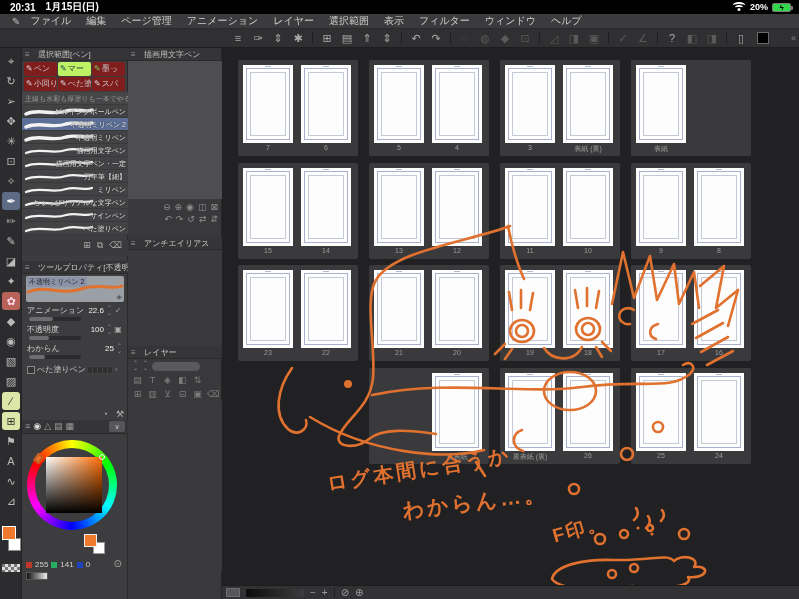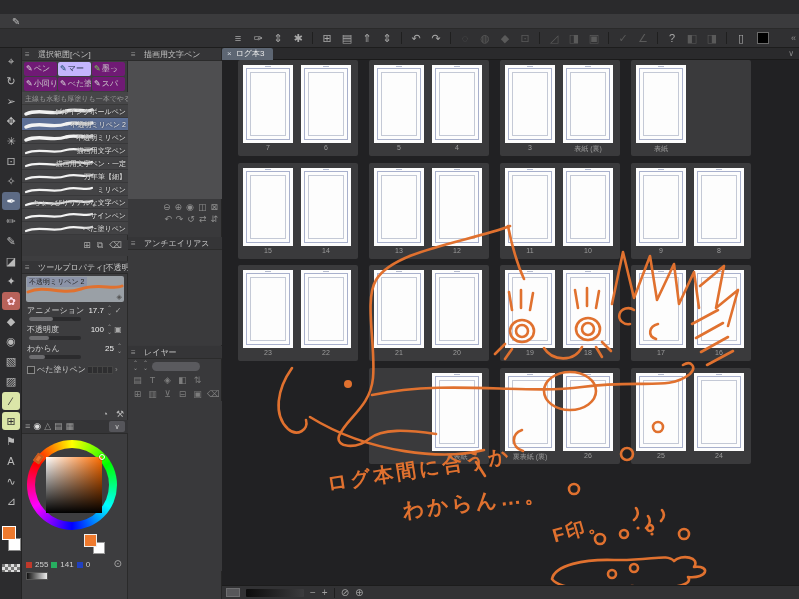--- a/index.html
+++ b/index.html
@@ -52,24 +52,24 @@
   .checker{position:absolute;left:2px;top:516px;width:18px;height:8px;
     background:repeating-conic-gradient(#ddd 0 25%,#777 0 50%) 0 0/6px 6px;}
 
   
   .col1{position:absolute;left:22px;top:0;width:106px;height:551px;background:#3d3d3f;border-right:1px solid #2a2a2a;}
   .panel-head{position:relative;height:13px;background:#353537;color:#c6c6c6;font-size:8px;line-height:13px;
     padding-left:16px;white-space:nowrap;overflow:hidden;border-bottom:1px solid #2b2b2b;}
   .panel-head .ph-menu{position:absolute;left:3px;top:0;color:#999;font-size:8px;}
   .subtool{position:absolute;left:0;top:0;width:106px;height:212px;overflow:hidden;}
   .st-tabs{display:flex;flex-wrap:wrap;padding:1px 2px;gap:1px;}
-  .st-tab{width:33px;height:14px;background:#701a75;border-radius:2px;color:#ccc;font-size:8px;line-height:14px;
+  .st-tab{width:33px;height:14px;background:#7f1d1d;border-radius:2px;color:#ccc;font-size:8px;line-height:14px;
     padding-left:2px;white-space:nowrap;overflow:hidden;}
   .st-tab .glyph{font-size:8px;margin-right:1px;color:#ddd;}
-  .st-tab.cyan{background:#c4b5fd;color:#123;}
+  .st-tab.cyan{background:#bef264;color:#123;}
   .st-tab.cyan .glyph{color:#146;}
   .st-tab.green .glyph{color:#7c5;}
   .st-desc{height:13px;background:#464648;color:#9a9a9a;font-size:7px;line-height:13px;padding:0 3px;
     white-space:nowrap;overflow:hidden;border-bottom:1px solid #3a3a3a;}
   .brushlist{position:relative;}
   .brush-row{position:relative;height:13px;border-bottom:1px solid #38383a;background:#434345;}
   .brush-row.sel{background:#5c6f96;}
   .brush-row svg{position:absolute;left:2px;top:1px;}
   .brush-name{position:absolute;right:2px;top:0;height:13px;line-height:13px;color:#e8e8e8;font-size:7px;
     text-shadow:0 0 2px #222;white-space:nowrap;}
@@ -171,23 +171,37 @@
   .cb-thumb{width:14px;height:9px;background:#57575a;border:1px solid #6e6e70;}
   .cb-slider{width:58px;height:8px;background:linear-gradient(90deg,#0c0c0c,#3c3c3e);border-radius:1px;}
   .cb-btn{color:#9f9f9f;font-size:10px;line-height:12px;}
   .cb-div{width:1px;height:10px;background:#1e1e1e;}
 </style>
 </head>
 <body>
 
 <div class="screen">
 
+  <div class="statusbar">
+    <span class="sb-time">20:31</span>
+    <span class="sb-date">1月15日(日)</span>
+    <div class="sb-right">
+      <span class="wifi">
+          <i></i>
+          <i></i>
+          <i></i>
+        </span>
+      <span class="battpct">20%</span>
+      <span class="batt">ϟ</span>
+    </div>
+  </div>
 
   <div class="menubar">
     <span class="logo">✎</span>
+    <span id="menu-items"><span class="menu-item">ファイル</span><span class="menu-item">編集</span><span class="menu-item">ページ管理</span><span class="menu-item">アニメーション</span><span class="menu-item">レイヤー</span><span class="menu-item">選択範囲</span><span class="menu-item">表示</span><span class="menu-item">フィルター</span><span class="menu-item">ウィンドウ</span><span class="menu-item">ヘルプ</span></span>
   </div>
 
   <div class="toolbar" id="toolbar">
       <span class="tb-btn">≡</span>
       <span class="tb-btn">✑</span>
       <span class="tb-btn">⇕</span>
       <span class="tb-btn">✱</span>
       <span class="tb-div"></span>
       <span class="tb-btn">⊞</span>
       <span class="tb-btn">▤</span>
@@ -341,21 +355,21 @@
           <span class="tname">不透明ミリペン 2</span>
           <svg width="98" height="18" viewBox="0 0 98 18">
               <path d="M2,12 C20,4 35,16 55,9 C72,3 88,10 96,6" stroke="#e0712f" stroke-width="3" fill="none" stroke-linecap="round"></path>
             </svg>
           <span class="lock">◈</span>
         </div>
 
         <div class="tp-row">
           <div class="tp-line">
             <span class="tp-label">アニメーション</span>
-            <span class="tp-value">17.7</span>
+            <span class="tp-value">22.6</span>
             <span class="stepper">⌃<br>⌄</span>
             <span class="tp-extra">✓</span>
           </div>
           <div class="tp-slider">
               <i style="width:24px"></i>
             </div>
         </div>
 
         <div class="tp-row">
           <div class="tp-line">
@@ -483,26 +497,20 @@
             <span>⊻</span>
             <span>⊟</span>
             <span>▣</span>
             <span>⌫</span>
           </div>
         <div class="ly-body"></div>
       </div>
     </div>
 
     <div class="canvas">
-      <div class="tabbar">
-        <div class="tab">
-          <span class="x">×</span><span>ログ本3</span>
-        </div>
-        <span class="canvas-chev">∨</span>
-      </div>
 
       <div id="pagegrid">
           <div class="spread" style="left: 16px; top: 12px;">
             <div class="pagethumb" style="left: 5px;">
               <i class="pg-outer"></i>
               <i class="pg-inner"></i>
               <i class="pg-tick"></i>
             </div>
             <div class="pg-label" style="left: 5px;">7</div>
             <div class="pagethumb" style="left: 63px;">

